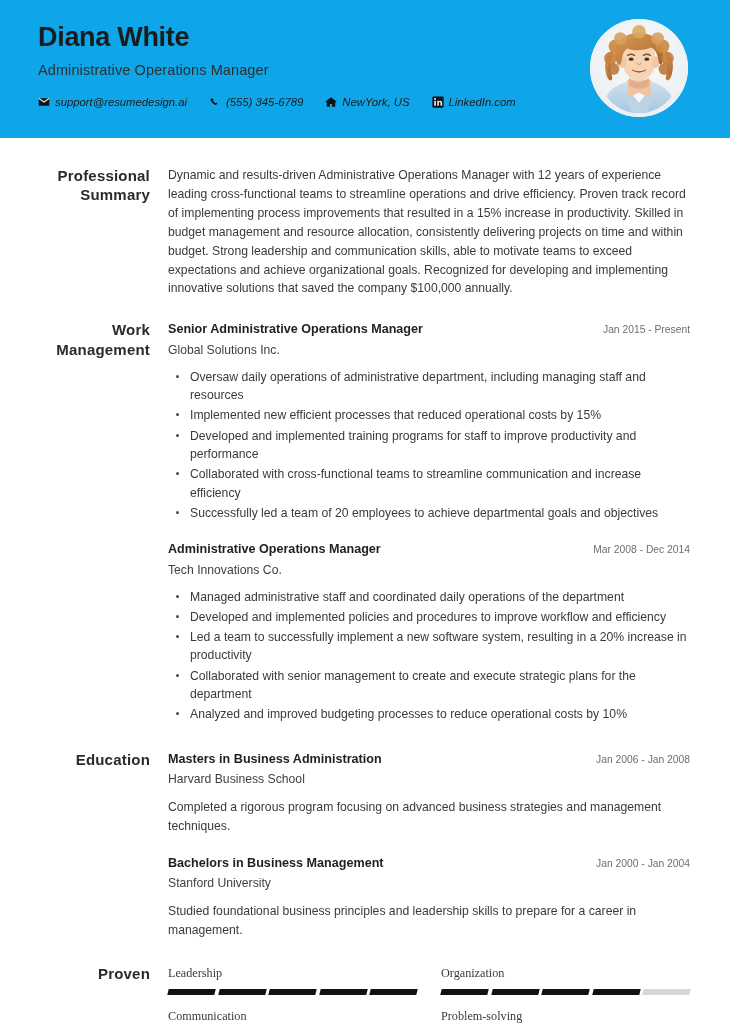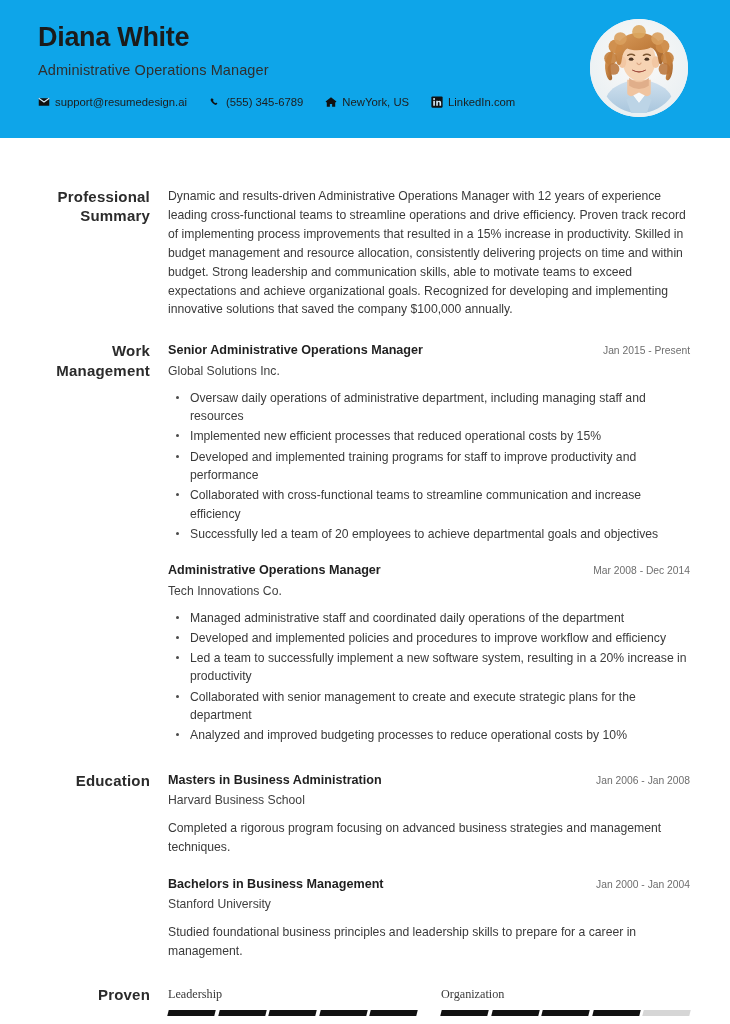--- a/index.html
+++ b/index.html
@@ -32,20 +32,21 @@
     margin-top: 9px;
     letter-spacing: 0.1px;
   }
   .contact-row {
     display: flex;
     align-items: flex-start;
     gap: 22px;
     margin-top: 18px;
     font-size: 11.3px;
     color: #1d1d1d;
+    font-style: italic;
   }
   .contact-item {
     display: flex;
     align-items: center;
     gap: 5px;
     white-space: nowrap;
   }
   .contact-item svg { display: block; flex: none; }
 
   .avatar {
@@ -134,21 +135,21 @@
     position: absolute;
     left: 8px;
     top: 7px;
     width: 3px;
     height: 3px;
     border-radius: 50%;
     background: #4a4a4a;
   }
 
   
-  .sec-summary { margin-bottom: 22px; margin-top: 21px; }
+  .sec-summary { margin-bottom: 22px; }
   .sec-work { margin-bottom: 24px; }
   .sec-education { margin-bottom: 24px; }
 
   
   .skills-grid {
     display: grid;
     grid-template-columns: 1fr 1fr;
     column-gap: 24px;
     row-gap: 12px;
   }

